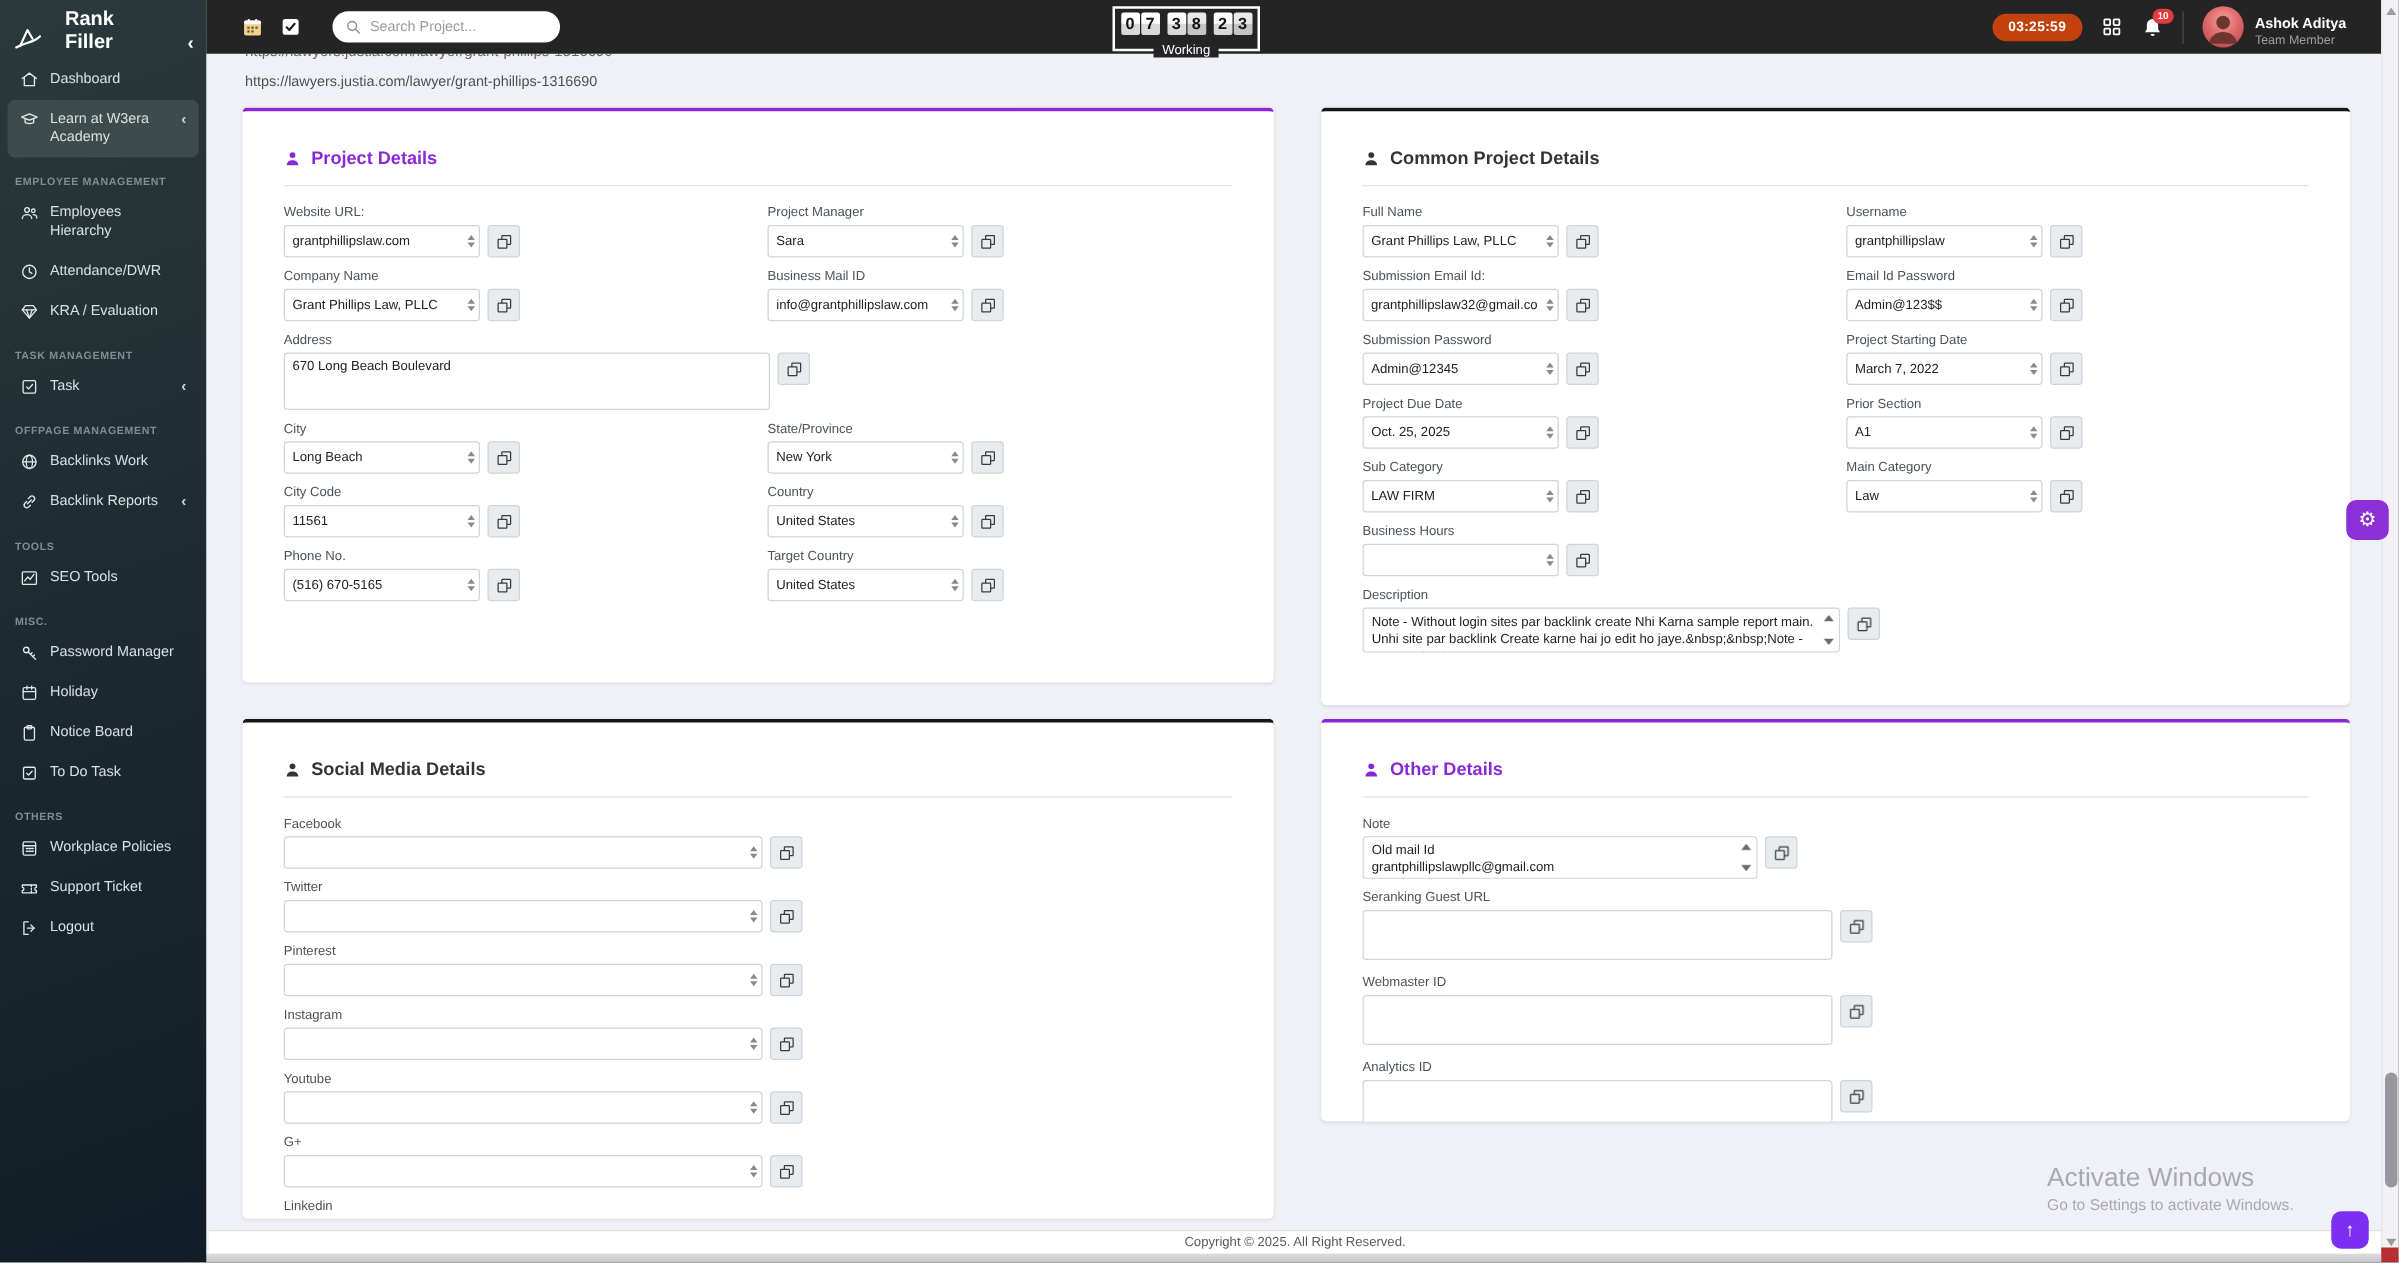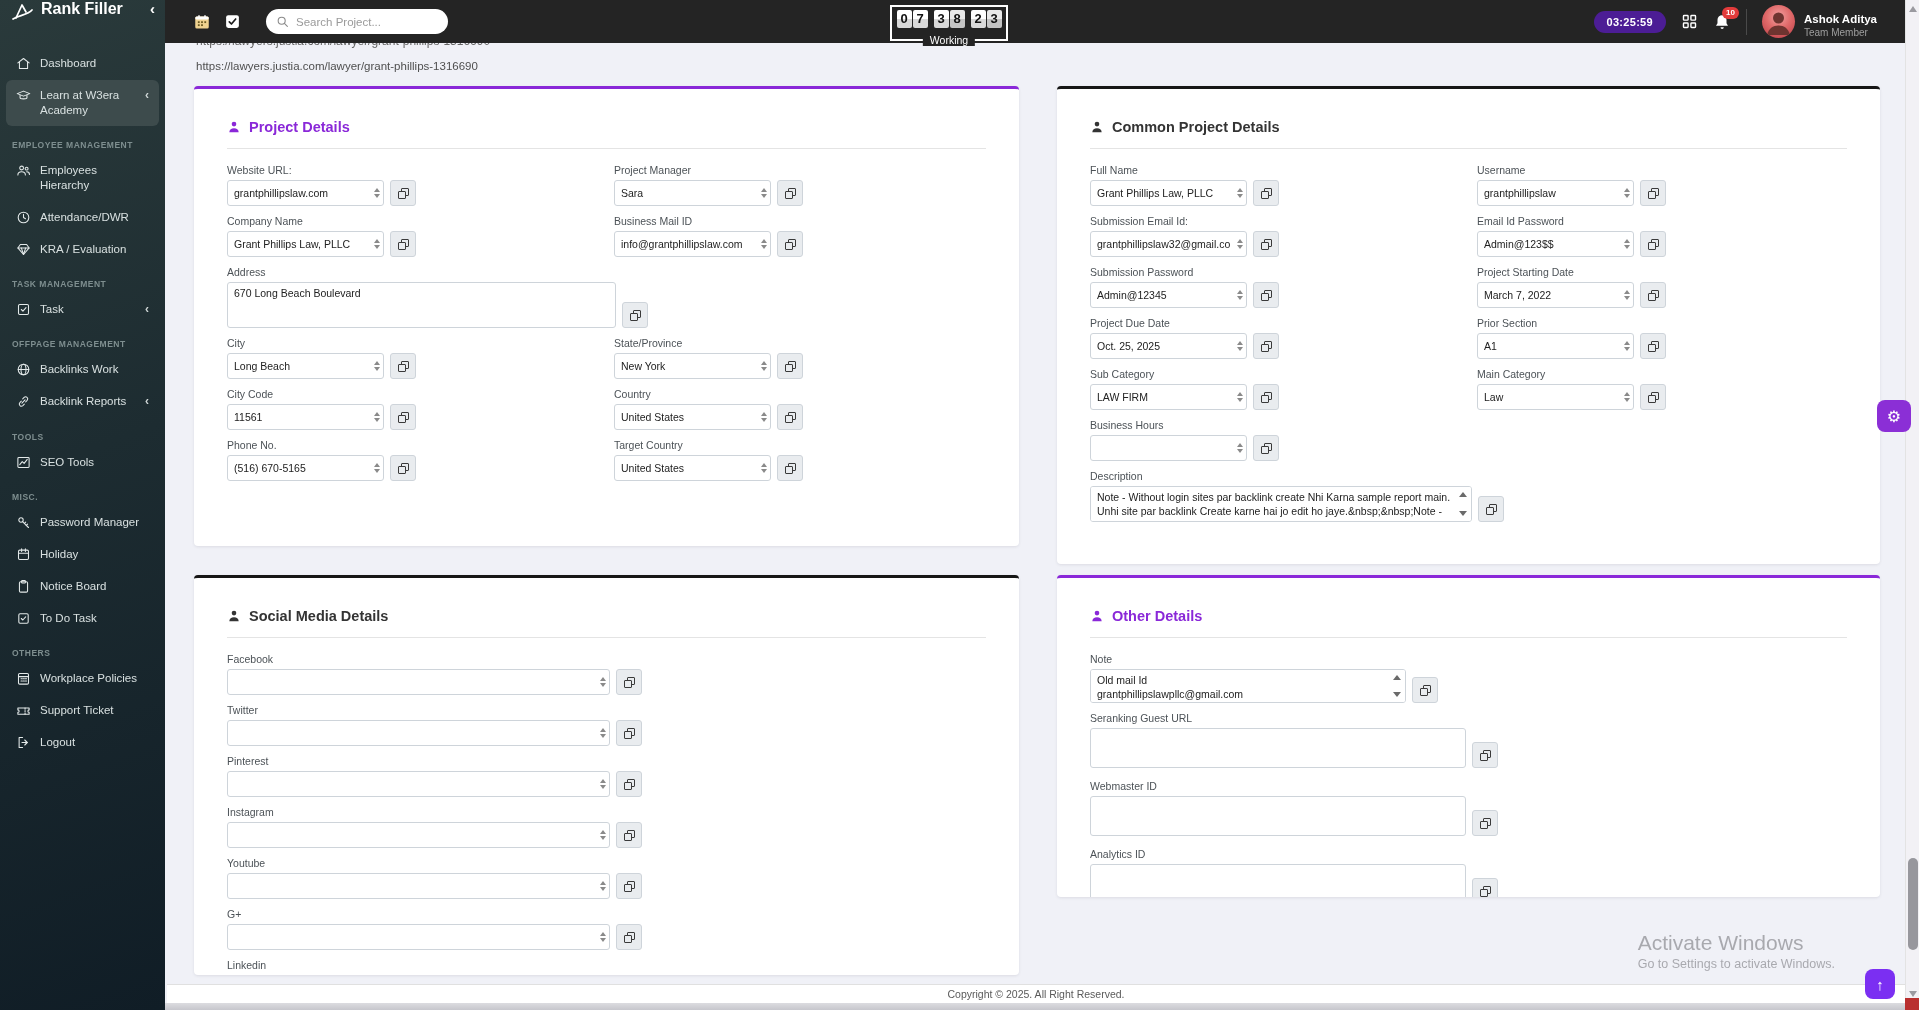--- a/index.html
+++ b/index.html
@@ -2,21 +2,21 @@
 <html><head>
 <meta charset="utf-8">
 <style>
   *{margin:0;padding:0;box-sizing:border-box}
   html,body{width:1919px;height:1010px;overflow:hidden}
   body{font-family:"Liberation Sans",sans-serif;background:#1a1a1a}
   #app{position:relative;width:1919px;height:1010px;overflow:hidden;background:#f0f1f7}
 
   
   .sidebar{position:absolute;left:0;top:0;width:165px;height:100%;background:linear-gradient(160deg,#2a3a3b 0%,#1d2c31 45%,#101d26 100%);color:#d8e0e0;z-index:30}
-  .brand{display:flex;align-items:flex-start;gap:7px;height:43px;padding:0 10px}
+  .brand{display:flex;align-items:flex-end;gap:18px;height:43px;padding:0 10px}
   .brand .bname{font-size:16px;font-weight:bold;color:#fff;flex:1}
   .brand .collapse{color:#fff;font-size:15px;font-weight:bold;cursor:pointer}
   .snav{padding:4px 0}
   .shead{font-size:8.5px;font-weight:bold;letter-spacing:.5px;color:#7e8e8f;padding:13px 12px 4px;text-transform:uppercase}
   .sitem{display:flex;align-items:flex-start;gap:9px;padding:8px 10px;margin:1px 6px;border-radius:6px;font-size:11.5px;cursor:pointer;line-height:1.3}
   .sitem .sic{flex:0 0 15px;display:flex;margin-top:0px;color:#e3e9e9}
   .sitem .slb{flex:1}
   .sitem .chev{color:#cfd6d6;font-size:12px;font-weight:bold}
   .sitem.active{background:#3d4b4c}
   svg.ic{width:15px;height:15px;stroke:currentColor;fill:none;stroke-width:1.7;stroke-linecap:round;stroke-linejoin:round}
@@ -26,21 +26,21 @@
   .tb-left{display:flex;align-items:center;gap:13px;padding-left:28px}
   .searchpill{display:flex;align-items:center;gap:7px;background:#fff;border-radius:13px;height:25px;width:182px;margin-left:12px;padding:0 10px}
   .searchpill input{border:none;outline:none;font-size:11.5px;color:#333;width:140px;font-family:inherit;background:transparent}
   .searchpill input::placeholder{color:#9a9a9a}
   .timer{position:absolute;left:725px;top:5px;width:118px;height:36px;border:2px solid #fff;display:flex;justify-content:center;gap:6px;padding-top:3px}
   .dg{display:flex;gap:1px}
   .digit{width:15px;height:18px;background:linear-gradient(#ffffff 48%,#d9d9d9 52%);color:#111;font-size:13px;font-weight:bold;text-align:center;line-height:18px;border-radius:2px}
   .digit.alt{background:linear-gradient(#e9e9e9 48%,#c4c4c4 52%)}
   .timer .wlabel{position:absolute;left:50%;transform:translateX(-50%);bottom:-7px;background:#242424;color:#fff;font-size:10.5px;padding:0 7px}
   .tb-right{margin-left:auto;display:flex;align-items:center;gap:15px;padding-right:28px}
-  .timepill{background:#4c1d95;color:#fff;font-size:11px;font-weight:bold;border-radius:13px;padding:5px 13px;letter-spacing:.3px}
+  .timepill{background:#c2410c;color:#fff;font-size:11px;font-weight:bold;border-radius:13px;padding:5px 13px;letter-spacing:.3px}
   .bellwrap{position:relative;display:flex}
   .badge{position:absolute;top:-6px;right:-8px;background:#e23b3b;color:#fff;font-size:8px;font-weight:bold;border-radius:8px;padding:2px 4px;line-height:1}
   .vdiv{width:1px;height:26px;background:#4a4a4a}
   .userbox{display:flex;align-items:flex-end;gap:9px}
   .avatar{width:33px;height:33px;border-radius:50%;background:radial-gradient(circle at 50% 35%,#f2a0a0 0%,#e06a6a 45%,#b93a44 100%);position:relative;overflow:hidden}
   .uname{color:#fff;font-size:11.5px;font-weight:bold}
   .urole{color:#9e9e9e;font-size{10px};font-size:10px;margin-top:2px}
 
   
   .main{position:absolute;left:167px;top:43px;right:14px;height:960px;background:#f0f1f7;overflow:hidden;z-index:5}
@@ -51,21 +51,21 @@
   .card{background:#fff;border-radius:4px;border-top:3px solid #8a28d8;box-shadow:0 1px 3px rgba(40,40,60,.10);padding:30px 33px 0;overflow:hidden}
   .card.dark{border-top-color:#161616}
   .card h2{display:flex;align-items:center;gap:8px;font-size:14.5px;font-weight:bold;color:#8a28d8}
   .card.dark h2{color:#343434}
   .persvg{width:14px;height:14px;fill:currentColor}
   .hdiv{border-bottom:1px solid #e4e4e4;margin:13px 0 15px}
   .fgrid{display:grid;grid-template-columns:387px 1fr}
   .fld{margin-bottom:9px}
   .w2{grid-column:1/-1}
   .lb{font-size:10.5px;color:#4c5257;margin-bottom:4px}
-  .frow{display:flex;align-items:flex-end;gap:6px}
+  .frow{display:flex;align-items:flex-start;gap:6px}
   .iw{position:relative;display:inline-flex}
   .in{width:157px;height:26px;border:1px solid #ced4da;border-radius:3px;font-size:10.5px;color:#222;padding:2px 16px 2px 6px;font-family:inherit;outline:none;background:#fff}
   .in.wide{width:383px}
   .sp{position:absolute;right:4px;top:50%;transform:translateY(-50%);display:flex;flex-direction:column;gap:2px;cursor:pointer}
   .sp i{display:block;width:0;height:0;border-left:3.5px solid transparent;border-right:3.5px solid transparent}
   .sp i.up{border-bottom:4.5px solid #8a8a8a}
   .sp i.dn{border-top:4.5px solid #8a8a8a}
   .ta{border:1px solid #ced4da;border-radius:3px;font-size:10.5px;line-height:1.35;color:#222;padding:3px 16px 3px 6px;font-family:inherit;resize:none;outline:none;background:#fff;display:block}
   .ta.adr{width:389px;height:46px}
   .ta.desc{width:382px;height:36px}

